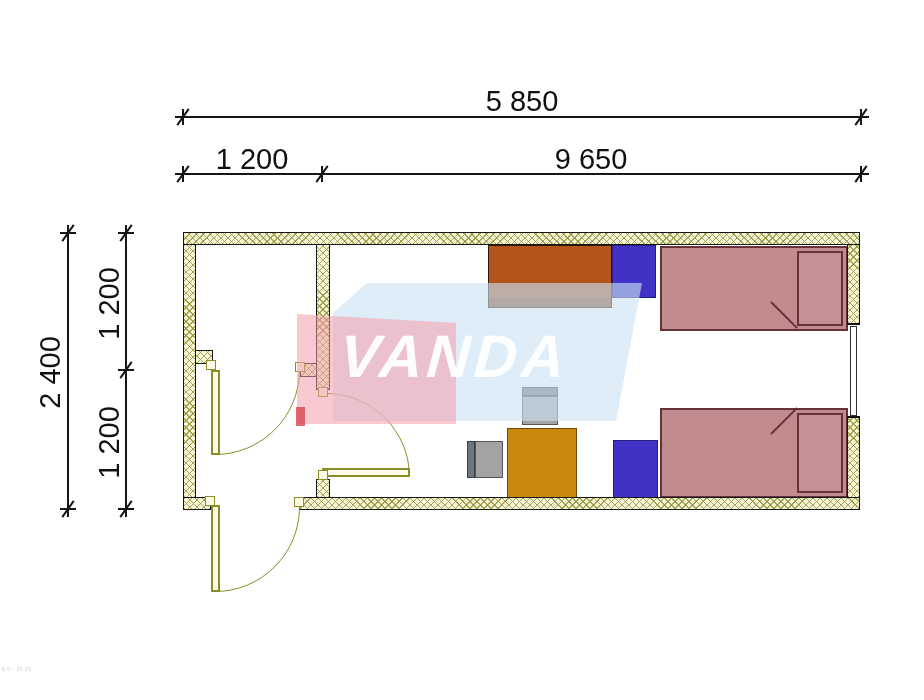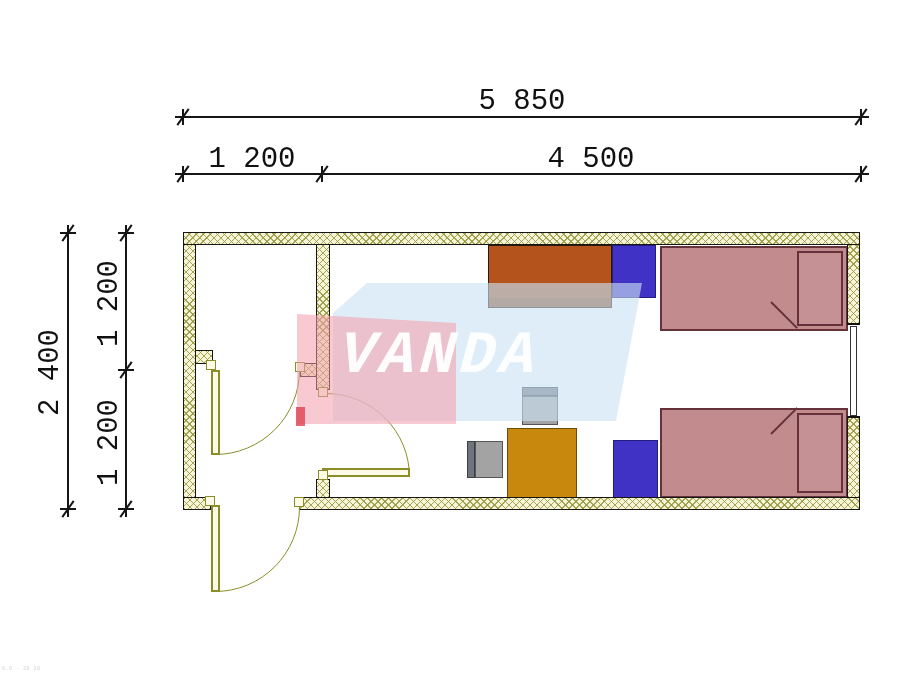--- a/index.html
+++ b/index.html
@@ -1,17 +1,17 @@
 <!DOCTYPE html>
 <html><head>
 <meta charset="utf-8">
 <style>
   html,body{margin:0;padding:0;background:#ffffff;}
   #canvas{position:relative;width:924px;height:700px;background:#ffffff;overflow:hidden;
-          font-family:Liberation Mono, monospace;}
+          font-family:Liberation Sans, sans-serif;}
   
   .wall{position:absolute;box-sizing:border-box;border:1.6px solid #161616;
         background-color:#f7f4d8;
         background-image:
           repeating-linear-gradient(45deg,  rgba(148,152,62,.85) 0 1px, transparent 1px 5px),
           repeating-linear-gradient(-45deg, rgba(148,152,62,.85) 0 1px, transparent 1px 5px);}
   
   .leaf{position:absolute;box-sizing:border-box;background:#fdfbe8;border:2px solid #8b8d28;}
   .arc{position:absolute;box-sizing:border-box;border:1.8px solid #8b8d28;border-radius:50%;}
   .jamb{position:absolute;box-sizing:border-box;width:10px;height:10px;background:#fdfbe8;border:1.8px solid #8b8d28;}
@@ -96,21 +96,21 @@
       <i class="p"></i>
       <i class="s"></i>
     </div>
   <div class="tick tick-v" style="left:126px;top:509px;">
       <i class="p"></i>
       <i class="s"></i>
     </div>
 
   <div class="dimlabel" style="left:452px;top:85px;">5 850</div>
   <div class="dimlabel" style="left:182px;top:143px;">1 200</div>
-  <div class="dimlabel" style="left:521px;top:143px;">4 500</div>
+  <div class="dimlabel" style="left:521px;top:143px;">9 650</div>
   <div class="dimlabel rot" style="left:-20px;top:356px;">2 400</div>
   <div class="dimlabel rot" style="left:39px;top:287px;">1 200</div>
   <div class="dimlabel rot" style="left:39px;top:426px;">1 200</div>
 
   <div class="furn cabinet" style="left:488px;top:245px;width:124px;height:63px;"></div>
   <div class="furn locker" style="left:612px;top:245px;width:44px;height:53px;"></div>
   <div class="furn bed" style="left:660px;top:246px;width:188px;height:85px;"></div>
   <div class="furn pillow" style="left:797px;top:251px;width:46px;height:75px;"></div>
   <div class="fold" style="left:771px;top:301px;width:37px;transform:rotate(45deg);"></div>
   <div class="furn bed" style="left:660px;top:408px;width:188px;height:90px;"></div>

